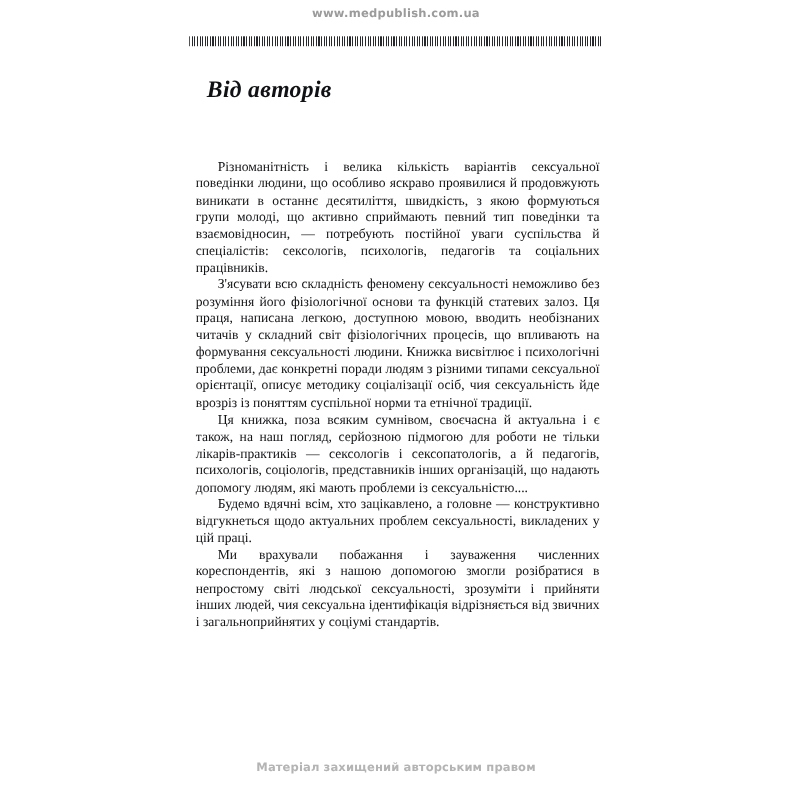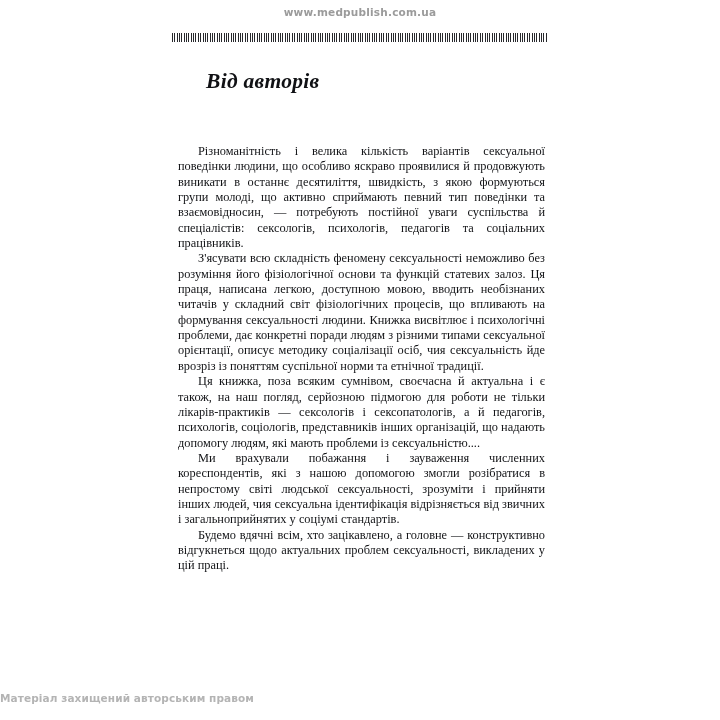--- a/index.html
+++ b/index.html
@@ -48,21 +48,21 @@
         to right,
         #15161a 0px, #15161a 1px,
         rgba(255,255,255,0) 1px, rgba(255,255,255,0) 2.35px);
     opacity: 0.92;
   }
 
   
   .chapter-title {
     position: absolute;
     top: 55px;
-    left: 206px;
+    left: 188px;
     font-family: "Liberation Serif", serif;
     font-style: italic;
     font-weight: 700;
     font-size: 21.5px;
     color: #101114;
     letter-spacing: 0.3px;
   }
 
   
   .text-block {
@@ -88,21 +88,21 @@
   .text-block p:last-child {
     text-align: justify;
   }
 
   
   .watermark-footer {
     position: absolute;
     bottom: 16px;
     left: 0;
     width: 720px;
-    text-align: left;
+    text-align: center;
     font-family: "DejaVu Sans", sans-serif;
     font-size: 10.5px;
     font-weight: 700;
     letter-spacing: 0.1px;
     color: #b4b4b4;
     user-select: none;
   }
 </style>
 </head>
 <body>
@@ -112,19 +112,19 @@
   <div class="watermark-url">www.medpublish.com.ua</div>
 
   <div class="rule-hatch"></div>
 
   <h1 class="chapter-title">Від авторів</h1>
 
   <div class="text-block">
     <p>Різноманітність і велика кількість варіантів сексуальної поведінки людини, що особливо яскраво проявилися й продовжують виникати в останнє десятиліття, швидкість, з якою формуються групи молоді, що активно сприймають певний тип поведінки та взаємовідносин, — потребують постійної уваги суспільства й спеціалістів: сексологів, психологів, педагогів та соціальних працівників.</p>
     <p>З'ясувати всю складність феномену сексуальності неможливо без розуміння його фізіологічної основи та функцій статевих залоз. Ця праця, написана легкою, доступною мовою, вводить необізнаних читачів у складний світ фізіологічних процесів, що впливають на формування сексуальності людини. Книжка висвітлює і психологічні проблеми, дає конкретні поради людям з різними типами сексуальної орієнтації, описує методику соціалізації осіб, чия сексуальність йде врозріз із поняттям суспільної норми та етнічної традиції.</p>
     <p>Ця книжка, поза всяким сумнівом, своєчасна й актуальна і є також, на наш погляд, серйозною підмогою для роботи не тільки лікарів-практиків — сексологів і сексопатологів, а й педагогів, психологів, соціологів, представників інших організацій, що надають допомогу людям, які мають проблеми із сексуальністю....</p>
+    <p>Будемо вдячні всім, хто зацікавлено, а головне — конструктивно відгукнеться щодо актуальних проблем сексуальності, викладених у цій праці.</p>
     <p>Ми врахували побажання і зауваження численних кореспондентів, які з нашою допомогою змогли розібратися в непростому світі людської сексуальності, зрозуміти і прийняти інших людей, чия сексуальна ідентифікація відрізняється від звичних і загальноприйнятих у соціумі стандартів.</p>
-    <p>Будемо вдячні всім, хто зацікавлено, а головне — конструктивно відгукнеться щодо актуальних проблем сексуальності, викладених у цій праці.</p>
   </div>
 
   <div class="watermark-footer">Матеріал захищений авторським правом</div>
 
 </div>
 
 </body></html>

